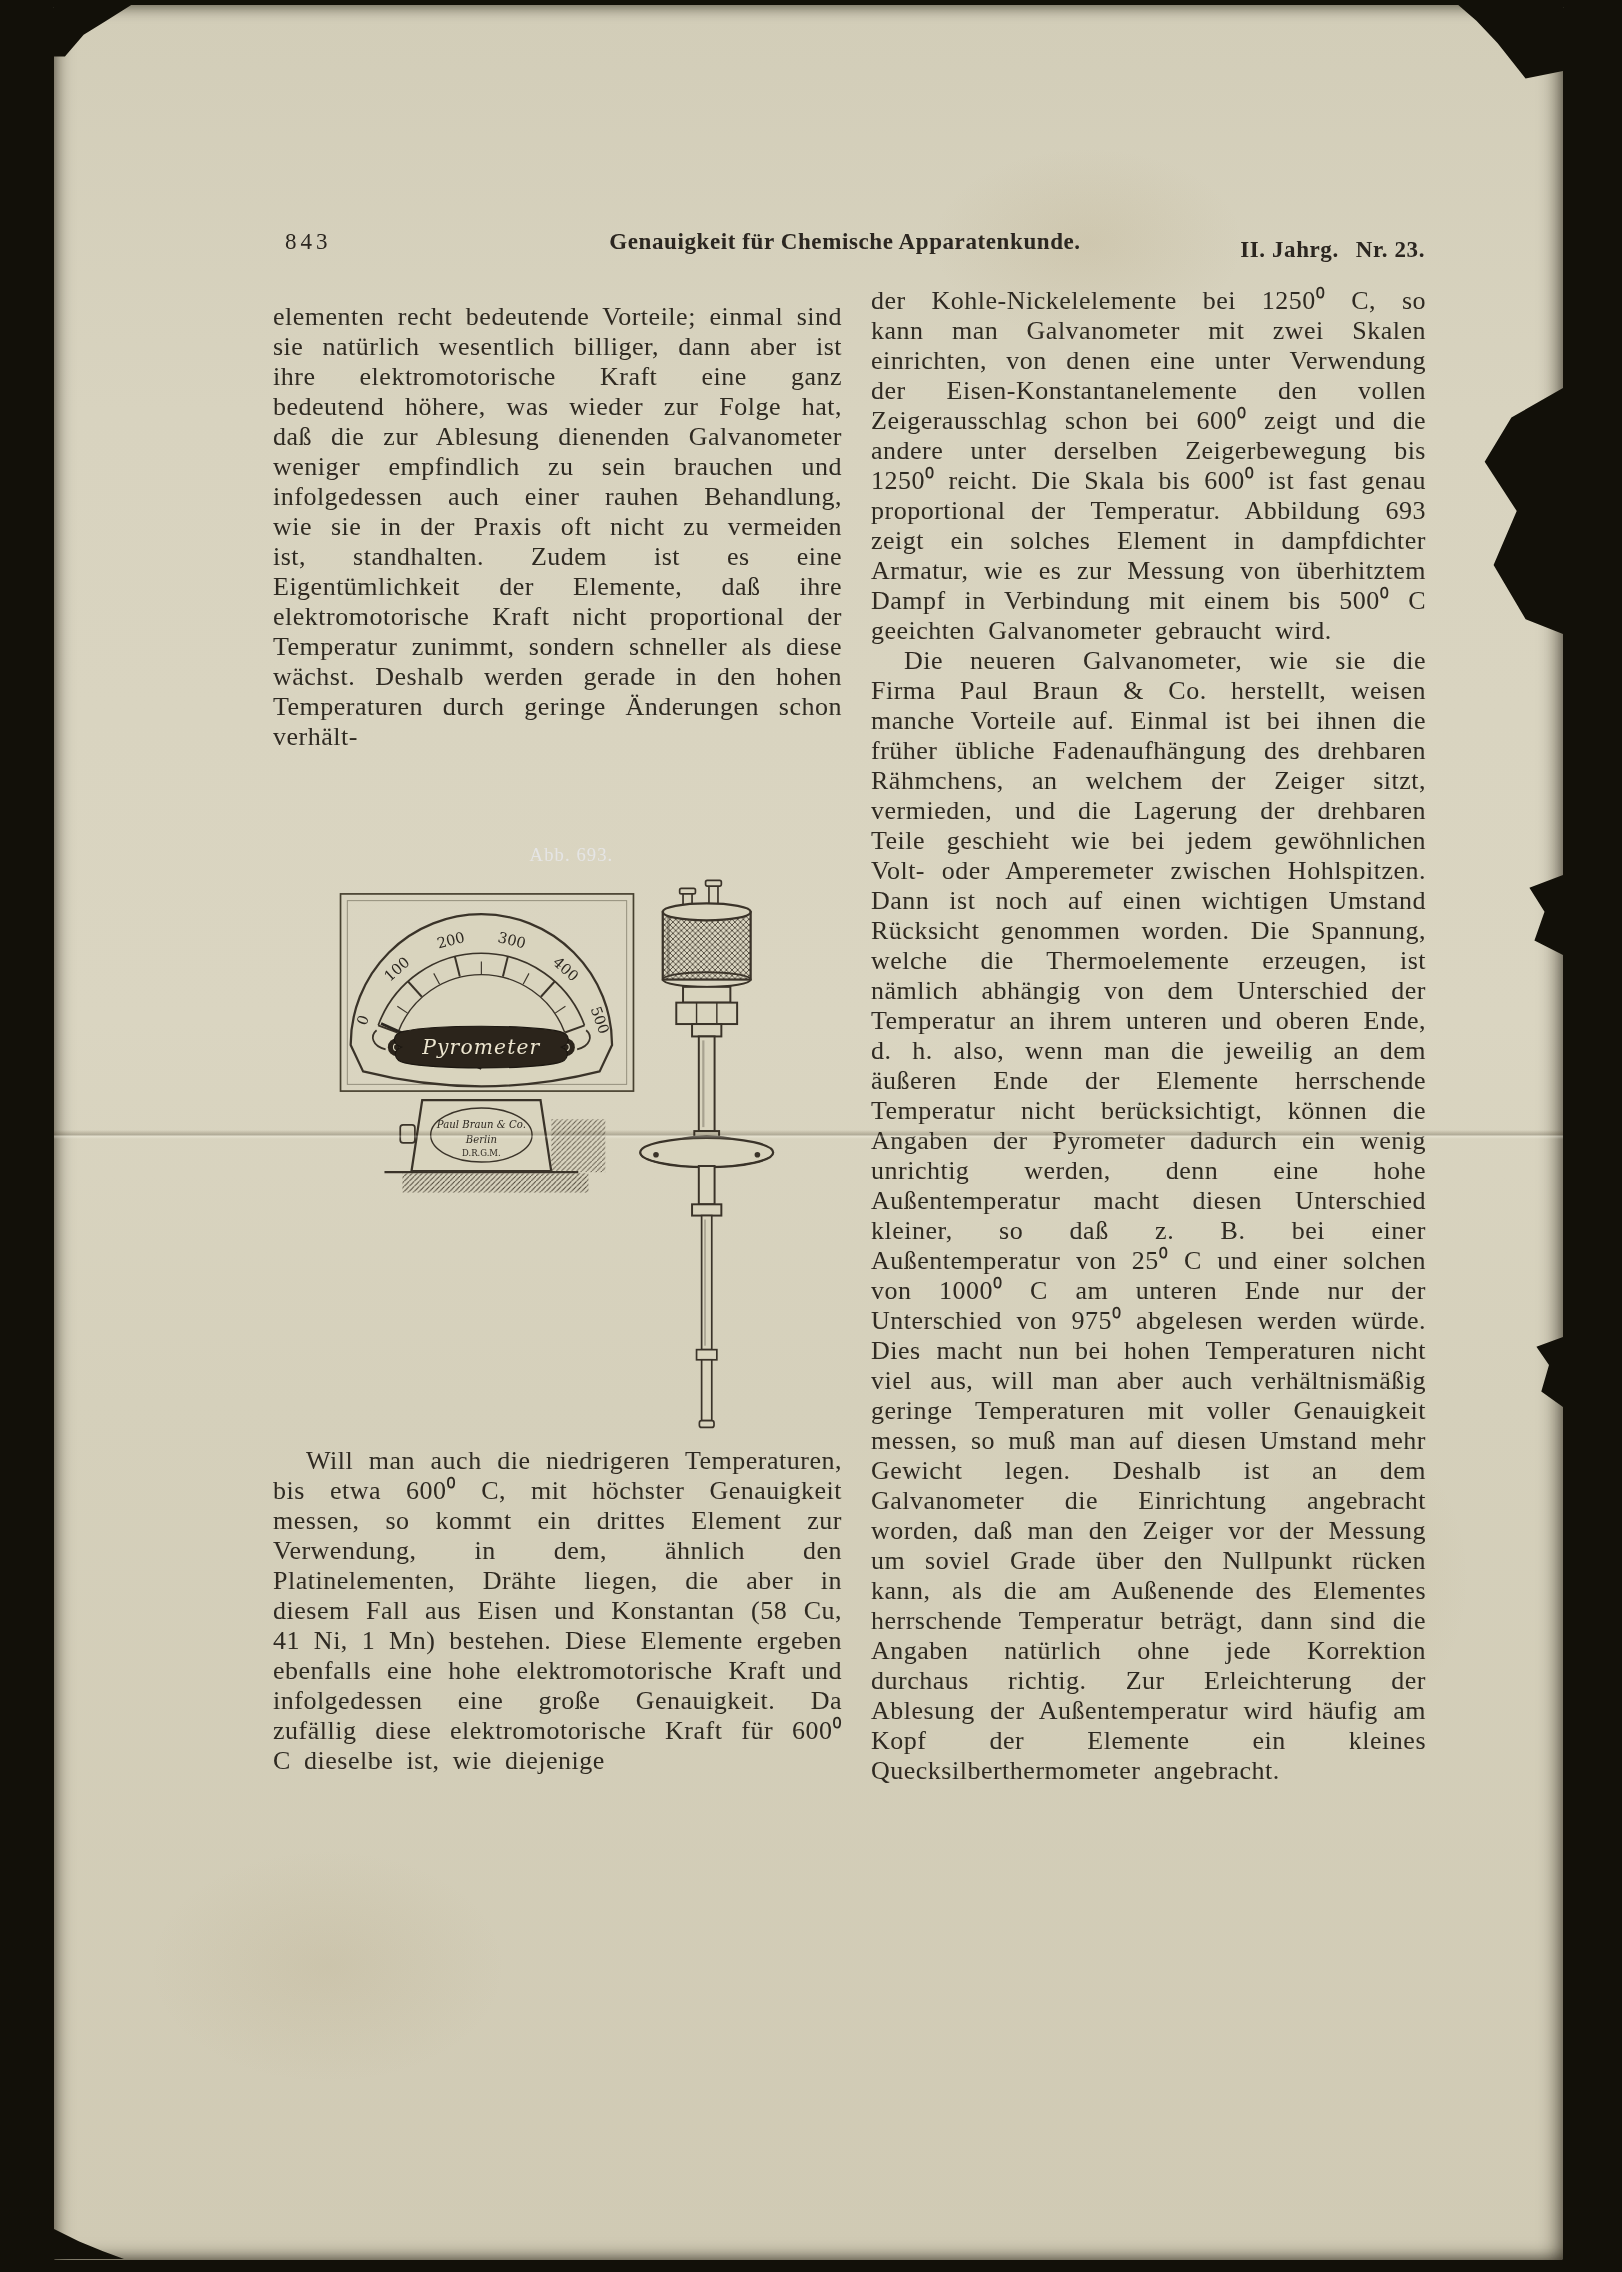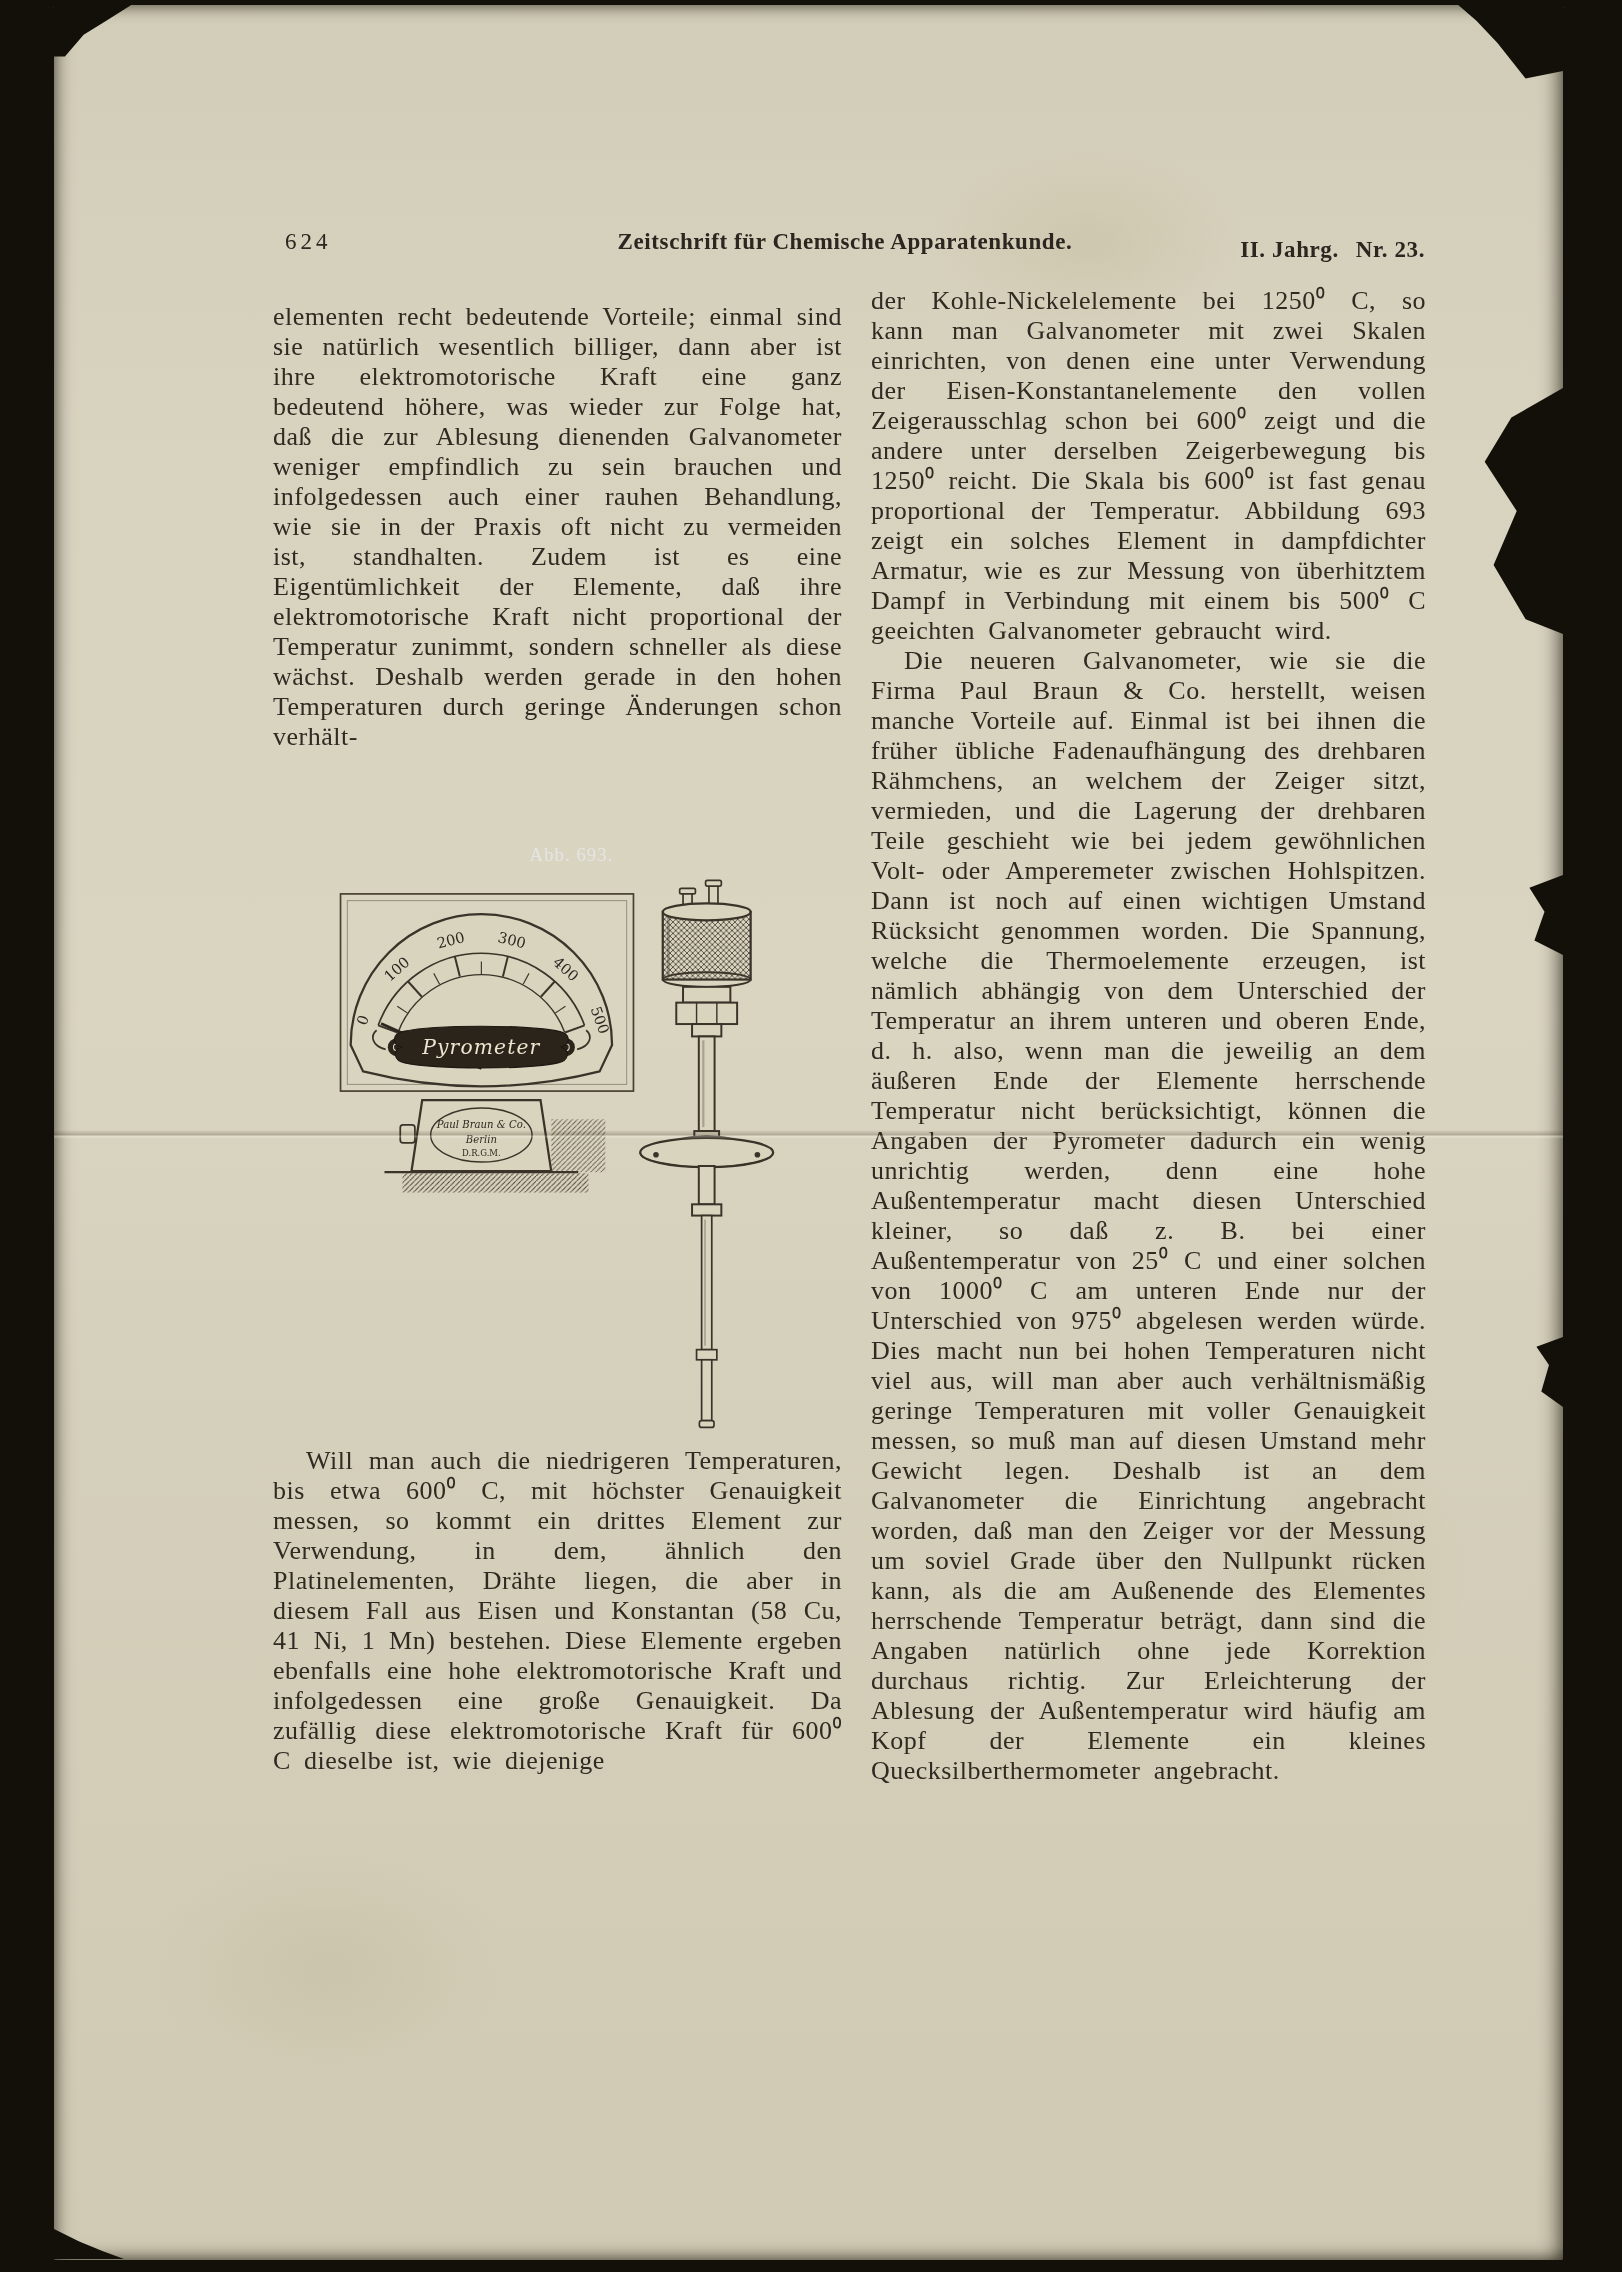--- a/index.html
+++ b/index.html
@@ -43,22 +43,22 @@
 </style>
 </head>
 <body>
 
 <div class="stage">
   <div class="paper"></div>
   <div class="stain stain1"></div>
   <div class="stain stain2"></div>
   <div class="stain stain3"></div>
 
-  <div class="hdr h-num">624</div>
-  <div class="hdr h-title">Zeitschrift für Chemische Apparatenkunde.</div>
+  <div class="hdr h-num">843</div>
+  <div class="hdr h-title">Genauigkeit für Chemische Apparatenkunde.</div>
   <div class="hdr h-issue">
     <span>II. Jahrg.</span><span class="gap">Nr. 23.</span>
   </div>
 
   <div class="col col-left-top">
     <p>elementen recht bedeutende Vorteile; einmal sind sie natürlich wesentlich billiger, dann aber ist ihre elektromotorische Kraft eine ganz bedeutend höhere, was wieder zur Folge hat, daß die zur Ablesung dienenden Galvanometer weniger empfindlich zu sein brauchen und infolgedessen auch einer rauhen Behandlung, wie sie in der Praxis oft nicht zu vermeiden ist, standhalten. Zudem ist es eine Eigentümlichkeit der Elemente, daß ihre elektromotorische Kraft nicht proportional der Temperatur zunimmt, sondern schneller als diese wächst. Deshalb werden gerade in den hohen Temperaturen durch geringe Änderungen schon verhält-</p>
   </div>
 
   <div class="fig-caption">Abb. 693.</div>
 

